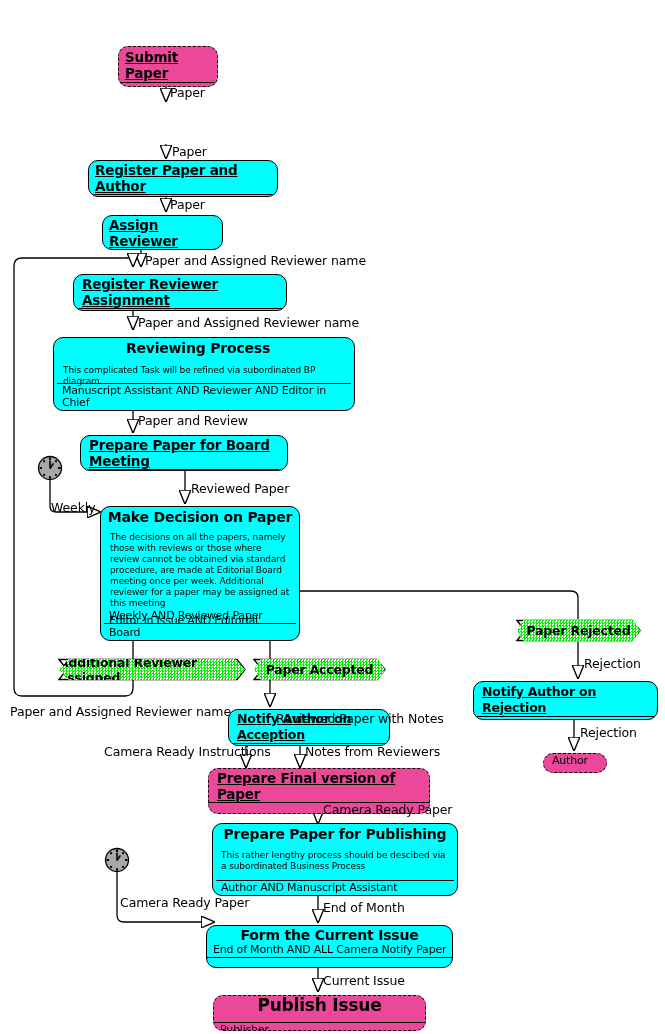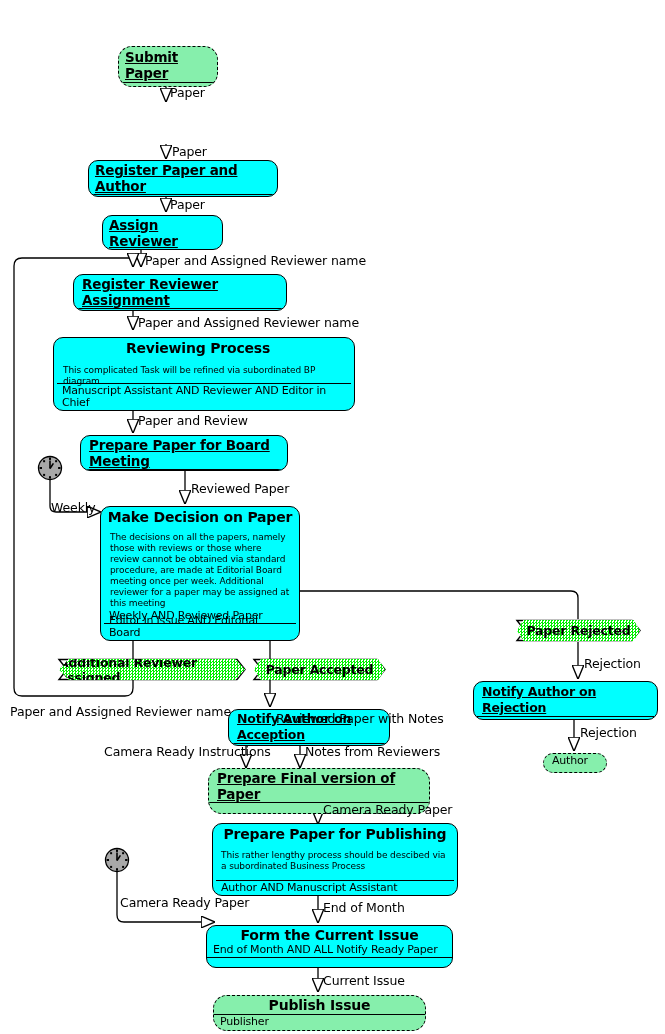--- a/index.html
+++ b/index.html
@@ -29,24 +29,23 @@
     position: absolute;
     box-sizing: border-box;
     border: 1.5px solid #000000;
     border-radius: 10px;
     overflow: hidden;
   }
   .node.task {
     background: #00ffff;
   }
   .node.external {
-    background: #86efac;
+    background: #ec4899;
     border-style: dashed;
     border-width: 1.5px;
-    border-radius: 14px;
   }
   .node .title {
     font-weight: bold;
     color: #000000;
     text-decoration: underline;
     letter-spacing: -0.2px;
   }
   .node .role {
     color: #000000;
     font-size: 11px;
@@ -230,26 +229,26 @@
   </div>
 
   <div class="node task" style="left:212px; top:823px; width:246px; height:73px;">
     <div class="title hdr-center" style="padding:2px 4px 0 4px; text-decoration:none;">Prepare Paper for Publishing</div>
     <div class="desc" style="padding:7px 10px 0 8px;">This rather lengthy process should be descibed via a subordinated Business Process</div>
     <div class="role" style="position:absolute; left:3px; right:3px; bottom:1px; padding:1px 4px 0 5px; border-top:1.2px solid #000;">Author AND Manuscript Assistant</div>
   </div>
 
   <div class="node task" style="left:206px; top:925px; width:247px; height:43px;">
     <div class="title hdr-center" style="padding:1px 4px 0 4px; text-decoration:none;">Form the Current Issue</div>
-    <div class="cond" style="padding:0 4px 1px 6px;">End of Month AND ALL Notify Ready Paper</div>
+    <div class="cond" style="padding:0 4px 1px 6px;">End of Month AND ALL Camera Notify Paper</div>
 
   </div>
 
   <div class="node external" style="left:213px; top:995px; width:213px; height:36px;">
-    <div class="title hdr-center rule" style="padding:1px 4px 0 4px; text-decoration:none; font-size:14px;">Publish Issue</div>
+    <div class="title hdr-center rule" style="padding:1px 4px 8px 4px; text-decoration:none; font-size:17px;">Publish Issue</div>
     <div class="role" style="padding:1px 16px 0 6px;">Publisher</div>
   </div>
 
   <div class="event" style="left:59px; top:659px; width:186px; height:21px;">
     <span>Additional Reviewer assigned</span>
   </div>
 
   <div class="event" style="left:254px; top:659px; width:131px; height:21px;">
     <span>Paper Accepted</span>
   </div>

